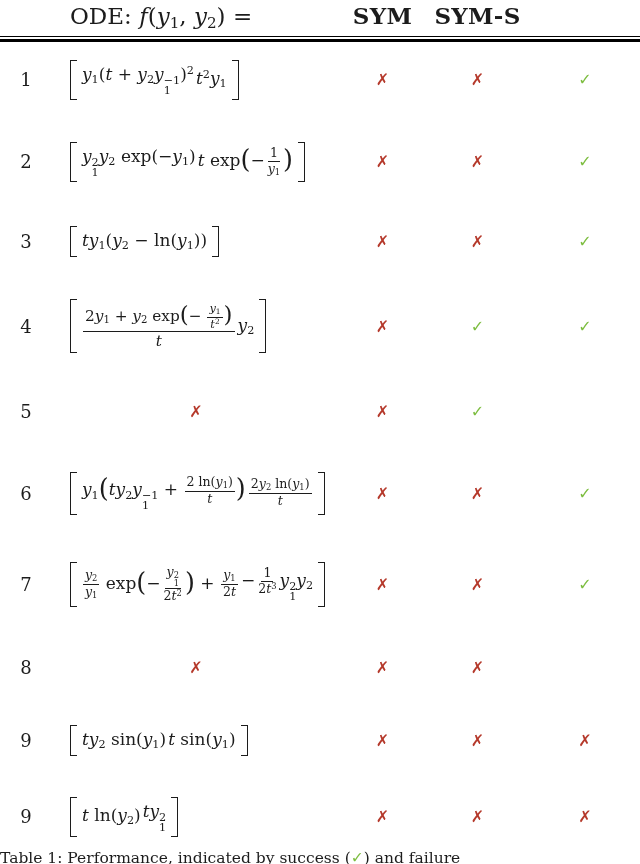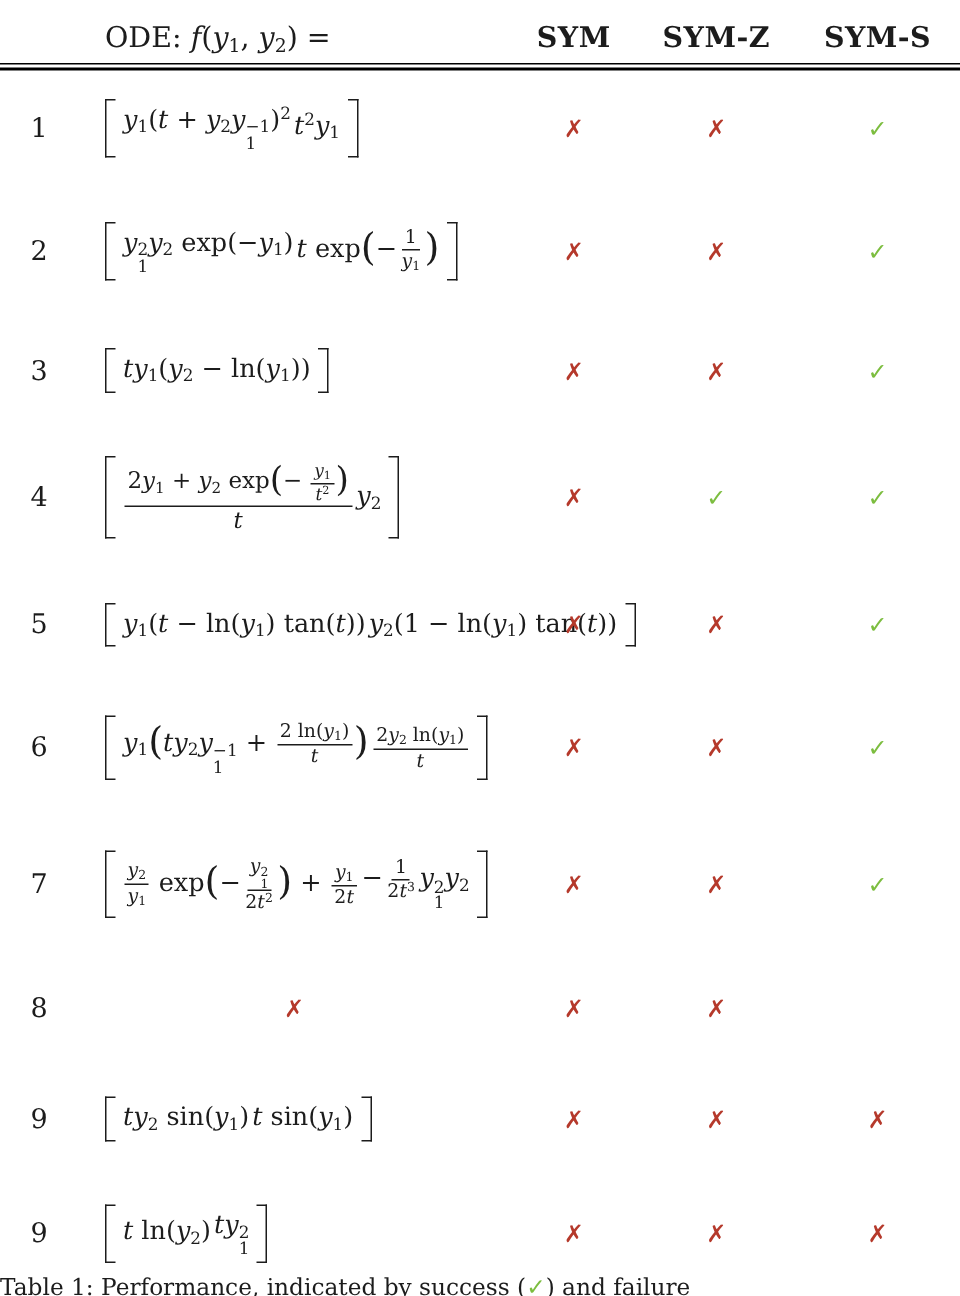--- a/index.html
+++ b/index.html
@@ -7,21 +7,21 @@
     position:relative; width:640px; height:864px; overflow:hidden;
     background:#fff; color:#1c1c1c;
     font-family:"DejaVu Serif", serif;
   }
   
   .thead, .trow {
     display:grid;
     grid-template-columns:52px 288px 85px 105px 110px;
     align-items:center;
   }
-  .thead { align-items:baseline; padding-top:14px; font-size:19px; }
+  .thead { align-items:baseline; padding-top:2px; font-size:23px; }
   .ode-h { padding-left:18px; }
   .col-h { text-align:center; font-weight:bold; letter-spacing:0.3px; }
   .rule-thin  { border-top:1.4px solid #000; margin-top:4px; }
   .rule-thick { height:2.6px; background:#000; margin-top:2px; }
 
   .num  { text-align:center; font-size:18px; }
   .ode  { padding-left:18px; font-size:17px; }
   .markcell { text-align:center; }
   .mark {
     font-family:"DejaVu Sans", sans-serif;
@@ -73,21 +73,20 @@
 </style>
 </head>
 <body>
 
 <div class="page">
 
   <div class="thead">
     <div></div>
     <div class="ode-h">ODE: <i>f</i>(<i>y</i><sub>1</sub>, <i>y</i><sub>2</sub>) =</div>
     <div class="col-h">SYM</div>
-    <div class="col-h">SYM-Z</div>
     <div class="col-h">SYM-S</div>
   </div>
   <div class="rule-thin"></div>
   <div class="rule-thick"></div>
 
   <div class="trow h76">
     <div class="num">1</div>
     <div class="ode">
       <span class="mat">
           <span class="bl"></span>
@@ -163,30 +162,20 @@
           <span class="br"></span>
         </span>
     </div>
     <div class="markcell"><span class="mark fail">✗</span></div>
     <div class="markcell"><span class="mark pass">✓</span></div>
     <div class="markcell"><span class="mark pass">✓</span></div>
   </div>
 
   <div class="trow h73">
     <div class="num">5</div>
-    <div class="ode">
-      <span class="mat">
-          <span class="bl"></span>
-          <span class="mbody">
-            <span class="mline"><i>y</i><sub>1</sub>(<i>t</i> − ln(<i>y</i><sub>1</sub>) tan(<i>t</i>))</span>
-            <span class="mline"><i>y</i><sub>2</sub>(1 − ln(<i>y</i><sub>1</sub>) tan(<i>t</i>))</span>
-          </span>
-          <span class="br"></span>
-        </span>
-    </div>
     <div class="markcell"><span class="mark fail">✗</span></div>
     <div class="markcell"><span class="mark fail">✗</span></div>
     <div class="markcell"><span class="mark pass">✓</span></div>
   </div>
 
   <div class="trow h91">
     <div class="num">6</div>
     <div class="ode">
       <span class="mat">
           <span class="bl"></span>

